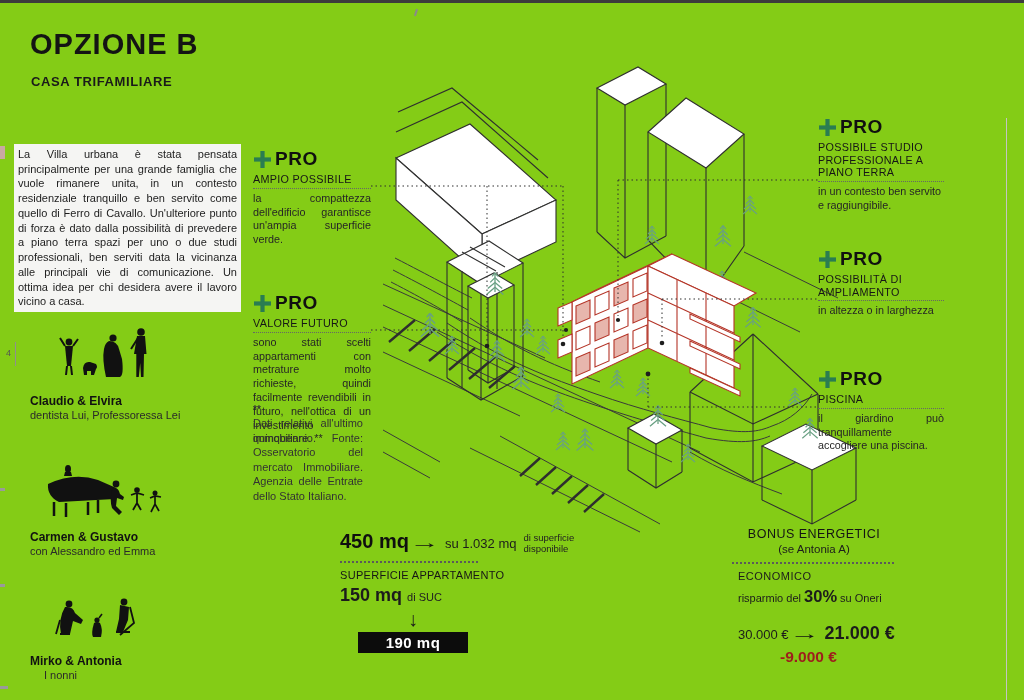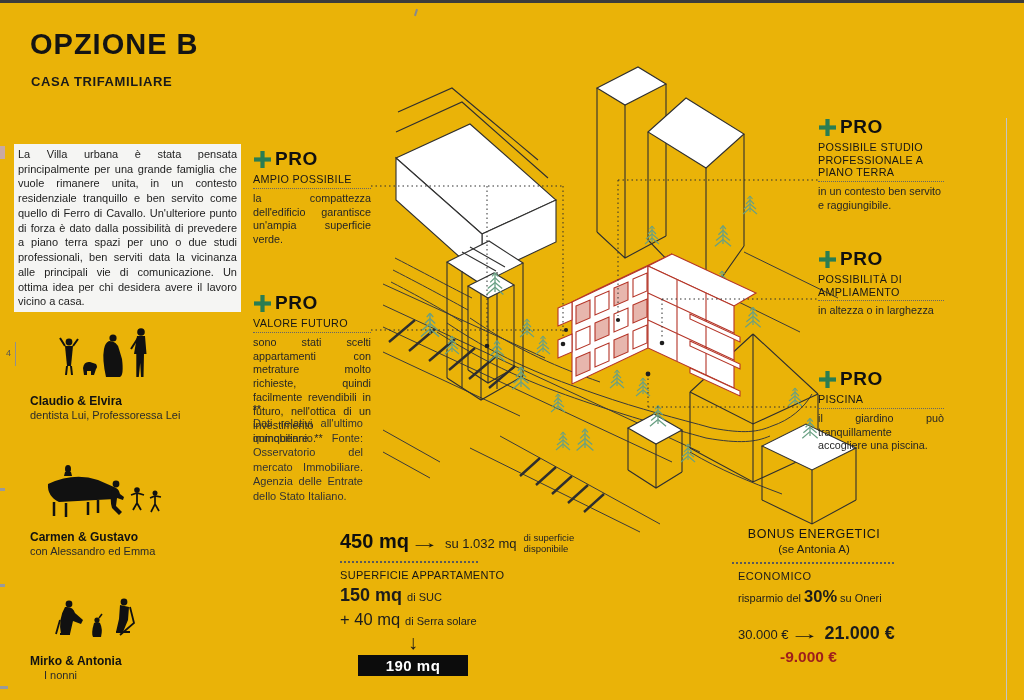--- a/index.html
+++ b/index.html
@@ -1,16 +1,16 @@
 <!DOCTYPE html>
 <html><head>
 <meta charset="utf-8">
 <style>
   html,body{margin:0;padding:0;background:#e9e9e7;}
-  .page{position:relative;width:1024px;height:700px;margin:0 auto;background:#eab308;
+  .page{position:relative;width:1024px;height:700px;margin:0 auto;background:#84cc16;
         font-family:"Liberation Sans",sans-serif;color:#1c1c1c;overflow:hidden;}
   .abs{position:absolute;}
   
   .title{left:30px;top:28px;font-size:29px;font-weight:bold;letter-spacing:1px;color:#141414;}
   .subtitle{left:31px;top:74px;font-size:13px;font-weight:bold;letter-spacing:.6px;color:#1a1a1a;}
   
   .intro{left:14px;top:144px;width:219px;font-size:11px;line-height:1.34;text-align:justify;
          color:#1d1d1d;background:#f5f5f3;padding:3px 4px;}
   .pagenum{left:6px;top:348px;font-size:9px;color:#555;}
   .pagetick{left:15px;top:342px;width:1px;height:24px;background:#8f8f8f;}
@@ -335,21 +335,20 @@
     <div class="pro-body">il giardino può tranquillamente accogliere una piscina.</div>
   </div>
 
   <div class="abs metrics">
     <div class="m-row1">
       <span class="big-val">450 mq</span><span class="arrow">→</span><span class="su">su 1.032 mq</span><span class="m-note">di superficie disponibile</span>
     </div>
     <div class="dotline"></div>
     <div class="m-sub">SUPERFICIE APPARTAMENTO</div>
     <div class="m-row2"><span class="v150">150 mq</span><span class="unit">di SUC</span></div>
-    <div class="m-row2"><span class="v40">+ 40 mq</span><span class="unit">di Serra solare</span></div>
     <div class="down-arrow">↓</div>
     <div class="black-box">190 mq</div>
 
   </div>
 
   <div class="abs bonus">
     <div class="b-title">BONUS ENERGETICI</div>
     <div class="b-sub">(se Antonia A)</div>
     <div class="dotline"></div>
     <div class="b-cat">ECONOMICO</div>

